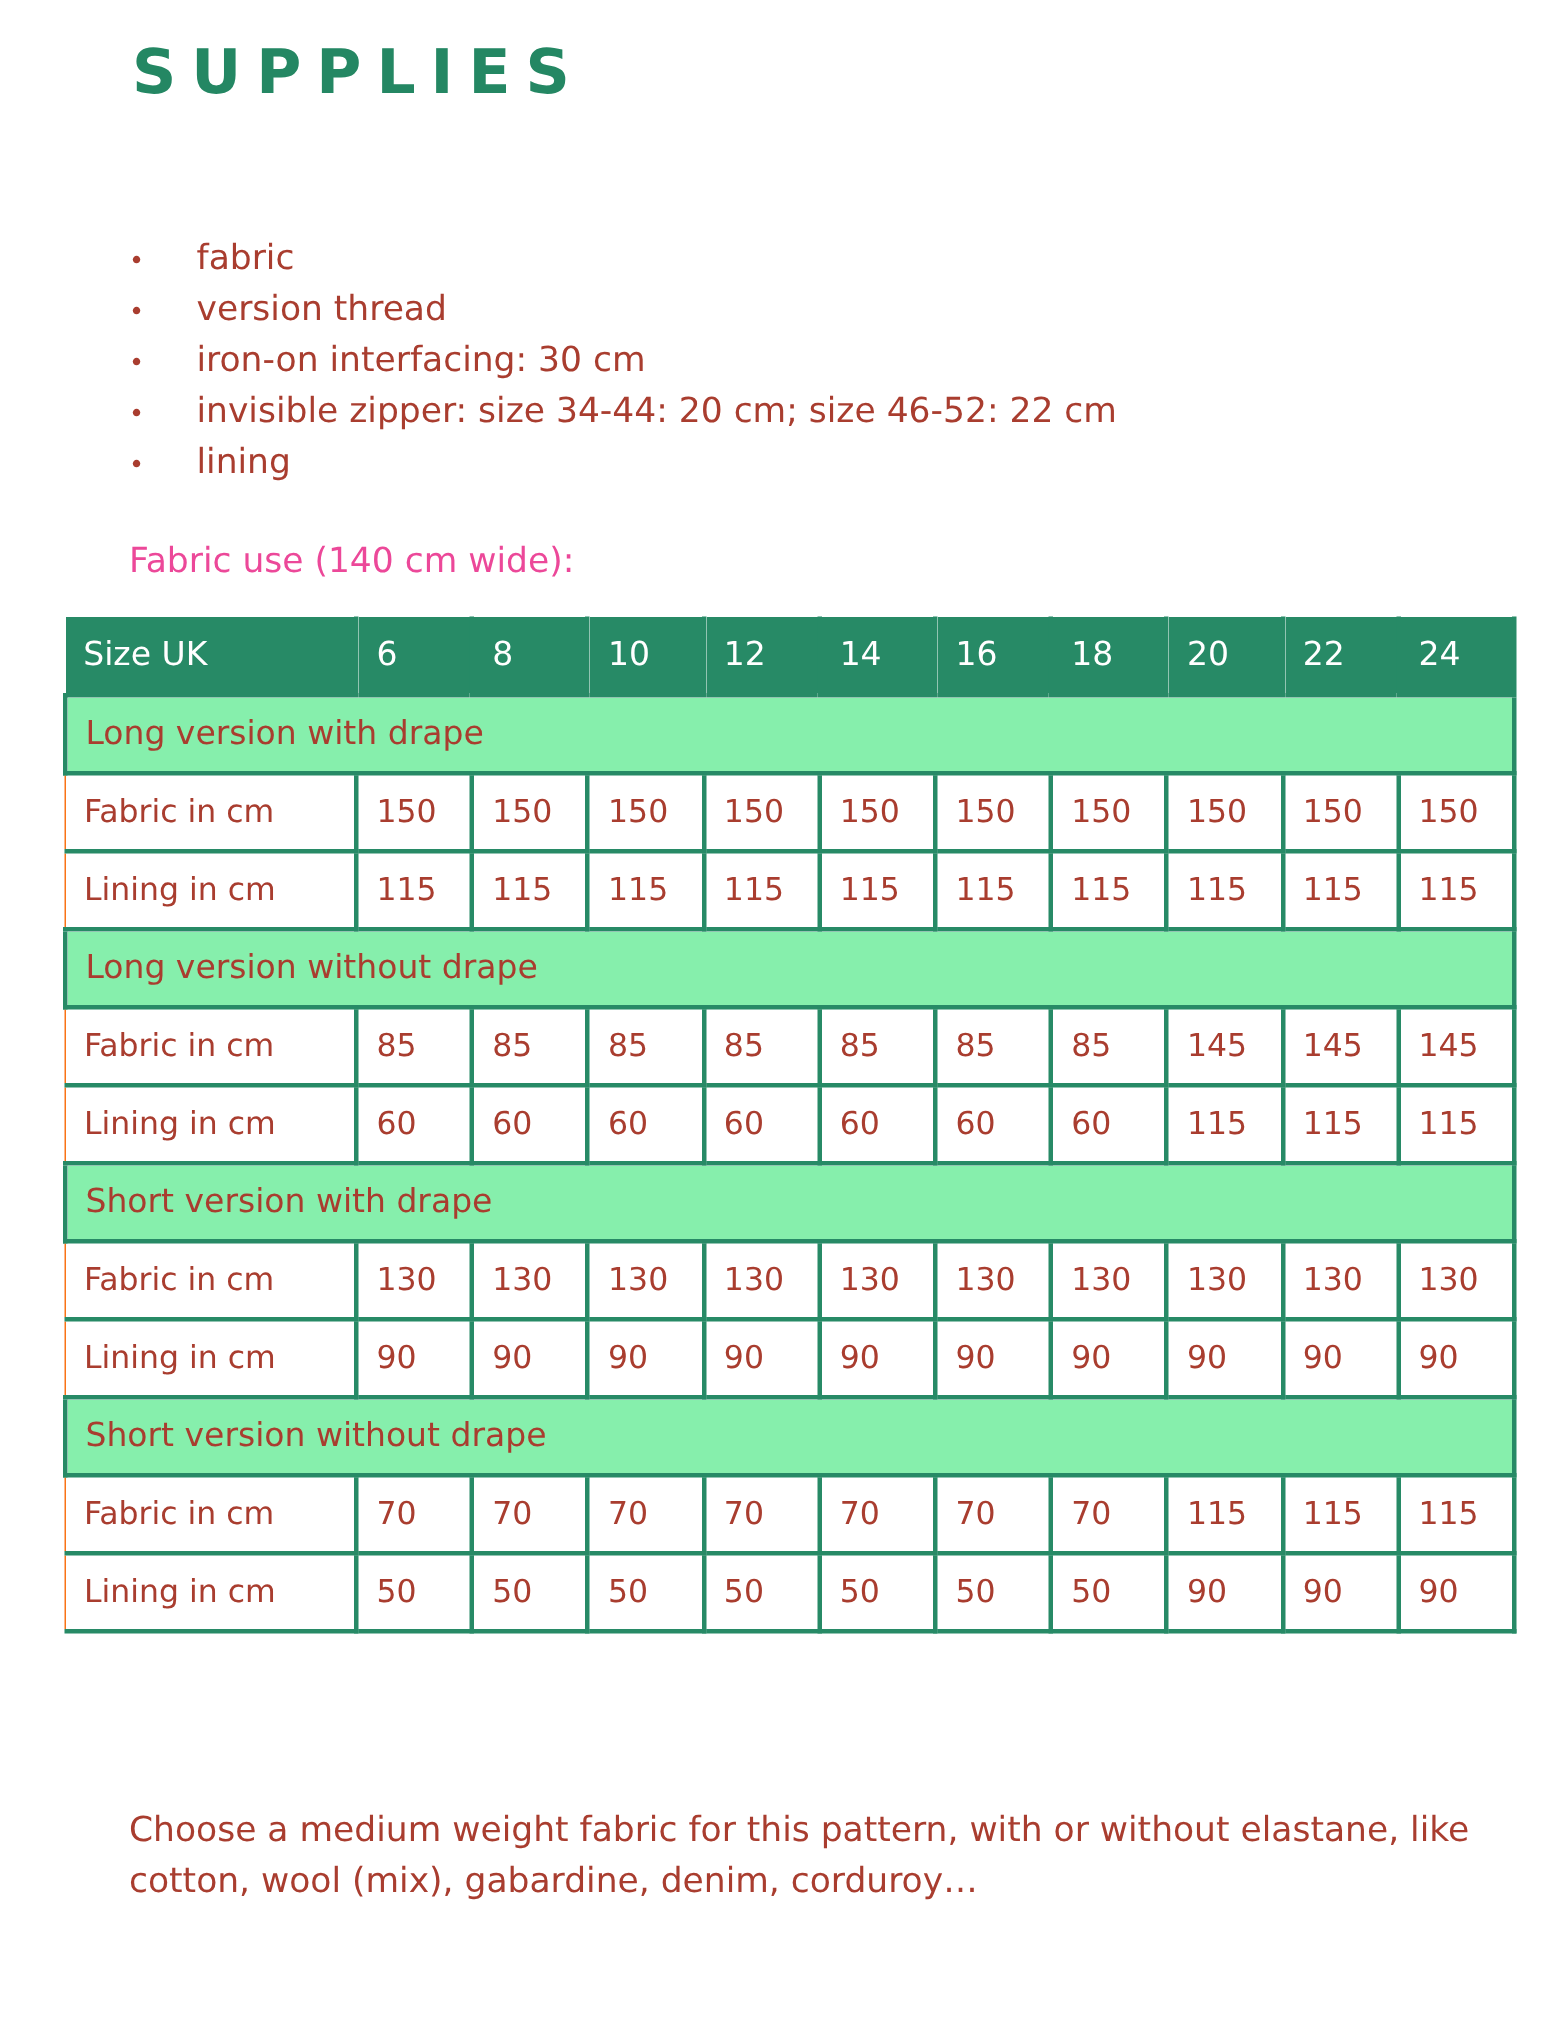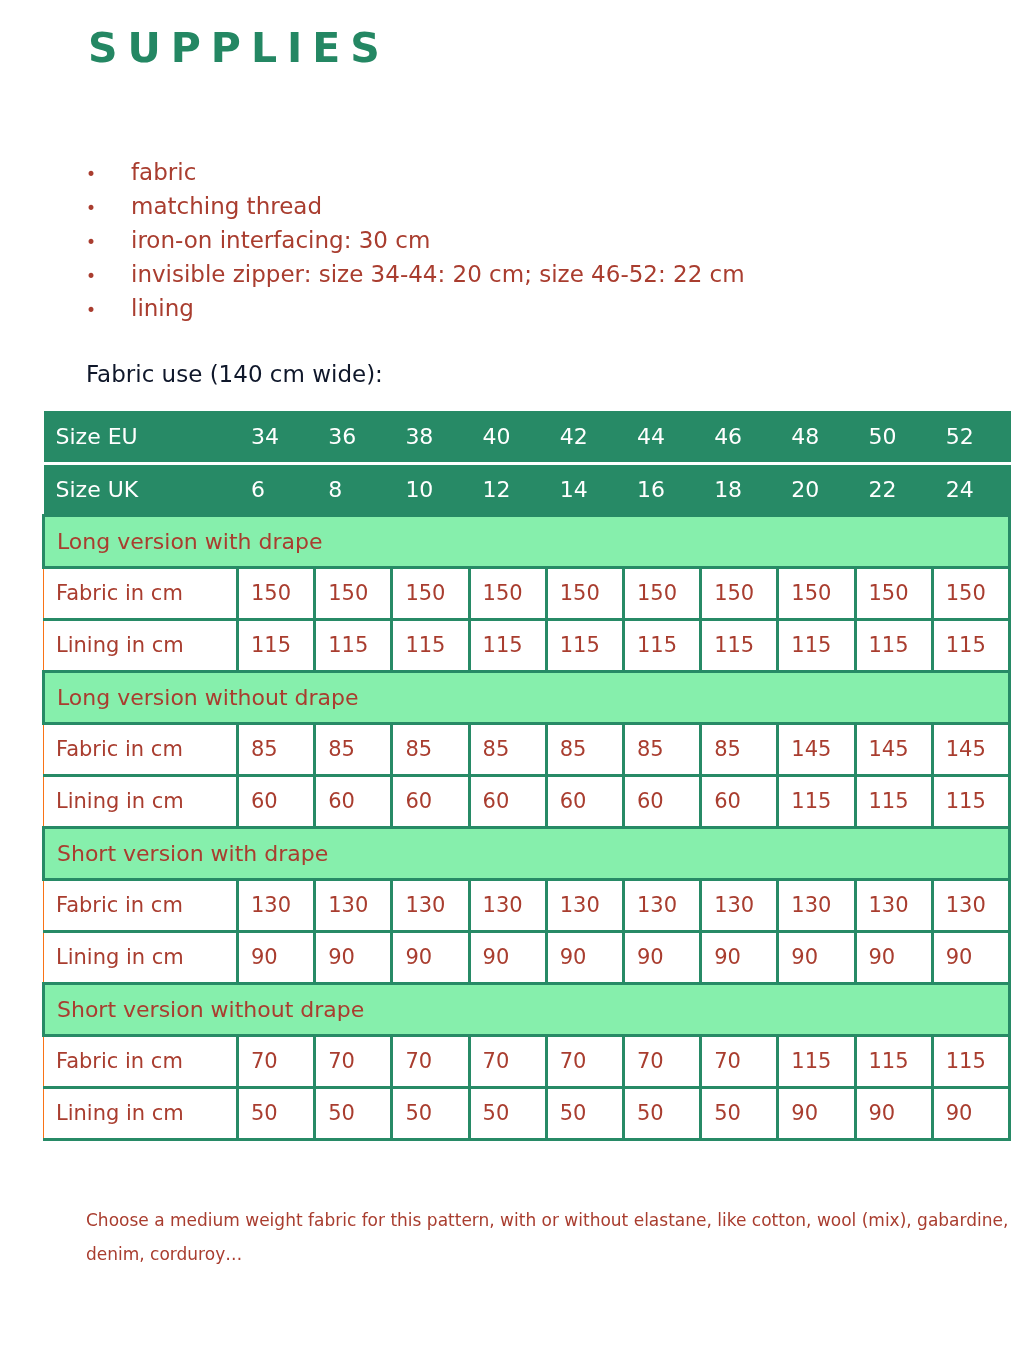--- a/index.html
+++ b/index.html
@@ -62,21 +62,21 @@
     flex: 1 1 auto;
     white-space: nowrap;
   }
 
   
   .fabric-use-caption {
     position: absolute;
     left: 86px;
     top: 361px;
     font-size: 23px;
-    color: #0f172a;
+    color: #ec4899;
     white-space: nowrap;
   }
 
   
   .size-table-wrap {
     position: absolute;
     left: 42px;
     top: 411px;
     width: 966px;
   }
@@ -138,40 +138,40 @@
   tr.data-row td.label-cell {
     border-left: 1px solid #f97316;
   }
 
   
   .footer-note {
     position: absolute;
     left: 86px;
     top: 1203px;
     width: 930px;
-    font-size: 17px;
+    font-size: 23px;
     line-height: 34px;
     color: #a93d2f;
   }
 </style>
 </head>
 <body>
 
 <div class="page">
 
   <div class="title">SUPPLIES</div>
 
   <div class="supplies-list">
       <div class="supply-item">
         <span class="supply-bullet">•</span>
         <span class="supply-text">fabric</span>
       </div>
       <div class="supply-item">
         <span class="supply-bullet">•</span>
-        <span class="supply-text">matching thread</span>
+        <span class="supply-text">version thread</span>
       </div>
       <div class="supply-item">
         <span class="supply-bullet">•</span>
         <span class="supply-text">iron-on interfacing: 30 cm</span>
       </div>
       <div class="supply-item">
         <span class="supply-bullet">•</span>
         <span class="supply-text">invisible zipper: size 34-44: 20 cm; size 46-52: 22 cm</span>
       </div>
       <div class="supply-item">
@@ -191,33 +191,20 @@
           <col class="size-col">
           <col class="size-col">
           <col class="size-col">
         <col class="size-col">
           <col class="size-col">
           <col class="size-col">
           <col class="size-col">
           <col class="size-col">
       </colgroup>
       <tbody>
-          <tr class="header-row row-eu">
-            <td>Size EU</td>
-            <td class="divider-left">34</td>
-            <td class="divider-left">36</td>
-            <td class="divider-left">38</td>
-            <td class="divider-left">40</td>
-            <td class="divider-left">42</td>
-            <td class="divider-left">44</td>
-            <td class="divider-left">46</td>
-            <td class="divider-left">48</td>
-            <td class="divider-left">50</td>
-            <td class="divider-left">52</td>
-          </tr>
           <tr class="header-row row-uk">
             <td>Size UK</td>
             <td class="divider-left">6</td>
             <td class="divider-left">8</td>
             <td class="divider-left">10</td>
             <td class="divider-left">12</td>
             <td class="divider-left">14</td>
             <td class="divider-left">16</td>
             <td class="divider-left">18</td>
             <td class="divider-left">20</td>

